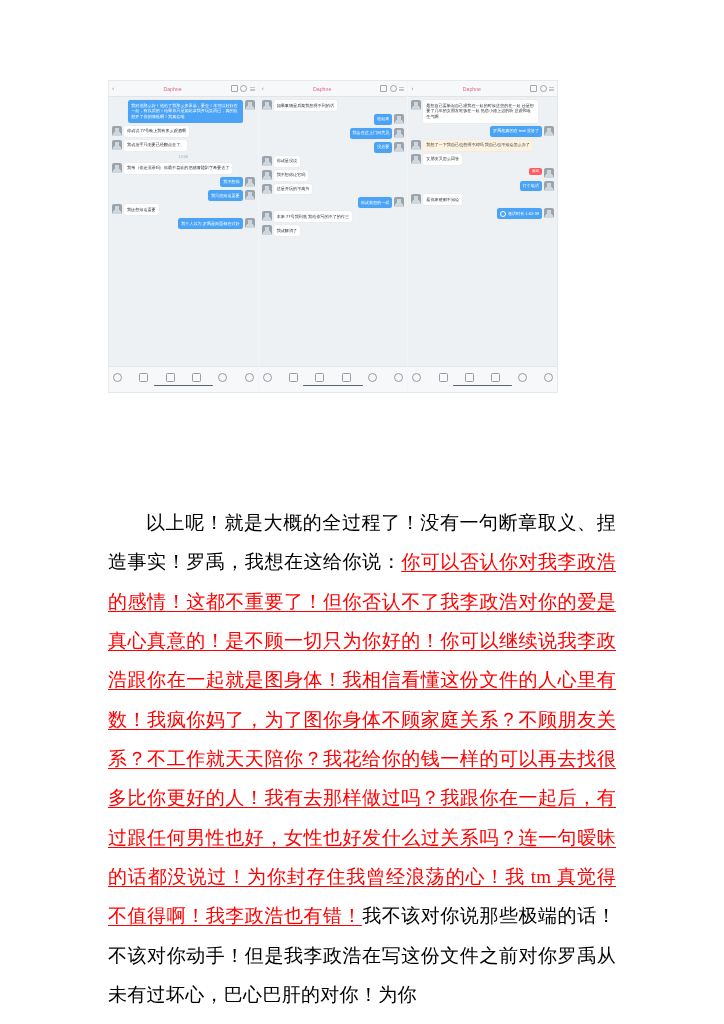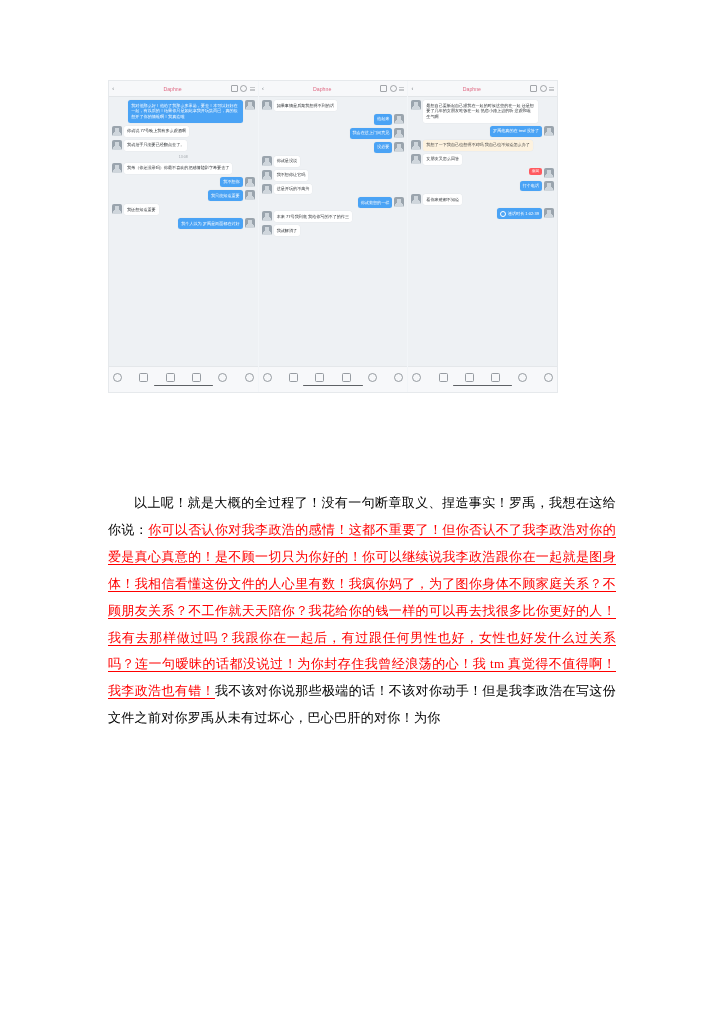--- a/index.html
+++ b/index.html
@@ -178,23 +178,23 @@
     background: #2b2f33;
     border-radius: 1px;
     margin: 0 auto;
     opacity: .75;
   }
 
   
   .article {
     position: absolute;
     left: 108px;
-    top: 490px;
+    top: 503px;
     width: 508px;
-    font-size: 13px;
+    font-size: 19px;
     line-height: 2.07;
     letter-spacing: .3px;
     text-align: justify;
   }
   .article p { margin: 0; text-indent: 2em; }
   .red-u { color: #ff0000; text-decoration: underline; text-decoration-thickness: 1px; text-underline-offset: 3px; }
 </style>
 </head>
 <body>
 

